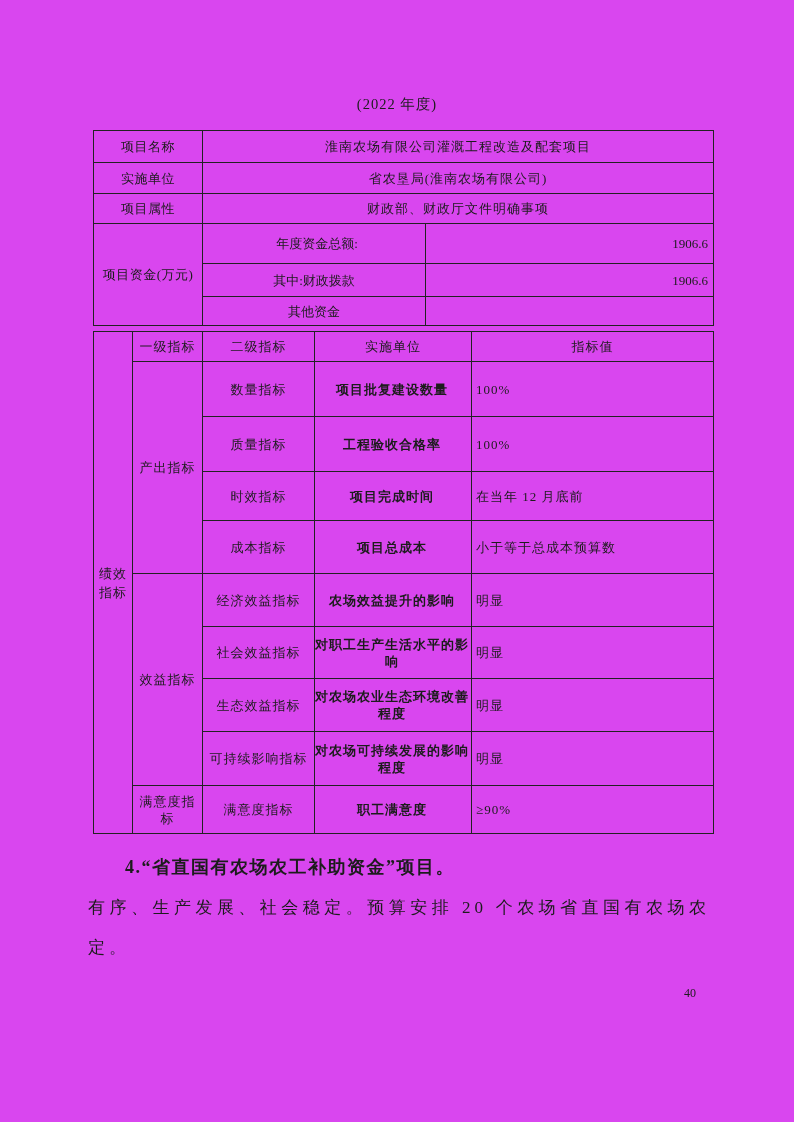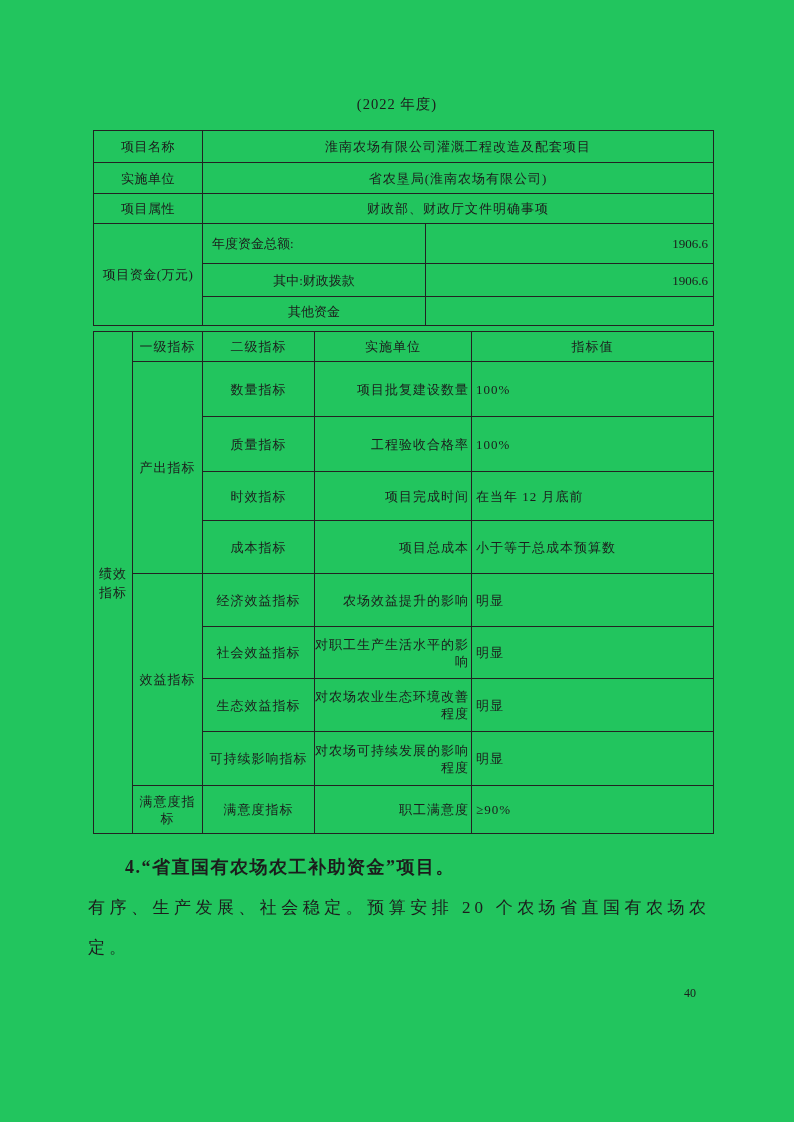--- a/index.html
+++ b/index.html
@@ -1,44 +1,44 @@
 <!DOCTYPE html>
 <html><head>
 <meta charset="utf-8">
 <style>
   * { margin:0; padding:0; box-sizing:border-box; }
   html,body { background:#fff; }
   .page {
-    width:794px; height:1122px; background:#22c55e; position:relative;
+    width:794px; height:1122px; background:#d946ef; position:relative;
     margin:0 auto; overflow:hidden; color:#1c1c1c;
     font-family:"Liberation Serif","DejaVu Serif",serif;
   }
   .doc-title {
     padding-top:95px; text-align:center; font-size:14.5px;
     line-height:18px; letter-spacing:1px;
   }
   table { border-collapse:collapse; table-layout:fixed; margin-left:93px; }
   td {
     border:1px solid #222222; font-size:13px; padding:1px 3px;
     vertical-align:middle; overflow:hidden; line-height:17px;
   }
   
   .t1 { width:620px; margin-top:17px; }
   .t1 .label  { text-align:center; letter-spacing:0.5px; }
   .t1 .value  { text-align:center; letter-spacing:1px; }
-  .t1 .fund-name-left   { text-align:left; padding-left:9px; }
+  .t1 .fund-name-left   { text-align:center; padding-left:9px; }
   .t1 .fund-name-center { text-align:center; }
   .t1 .fund-value { text-align:right; padding-right:5px; font-size:13px; }
   
   .t2 { width:620px; margin-top:5px; letter-spacing:1px; }
   .t2 .rowhdr { text-align:center; padding:0 4px; line-height:19px; }
   .t2 .hdr  { text-align:center; }
   .t2 .lvl1 { text-align:center; padding:0 2px; }
   .t2 .lvl2 { text-align:center; padding:0 2px; }
-  .t2 .lvl3 { text-align:right; padding-left:0; padding-right:2px; }
+  .t2 .lvl3 { text-align:center; padding-left:0; padding-right:2px;font-weight:bold; }
   .t2 .val  { text-align:left; padding-left:4px; }
   
   .sec-heading {
     margin:20px 84px 0 125px; font-size:18px; font-weight:bold;
     letter-spacing:1.5px; line-height:26px;
   }
   .para { margin:8px 84px 0 88px; font-size:17px; line-height:40px; letter-spacing:4px; }
   .para-line { text-align:justify; text-align-last:justify; }
   .para-line.first { text-indent:2em; }
   .para-line.last  { text-align-last:left; }

